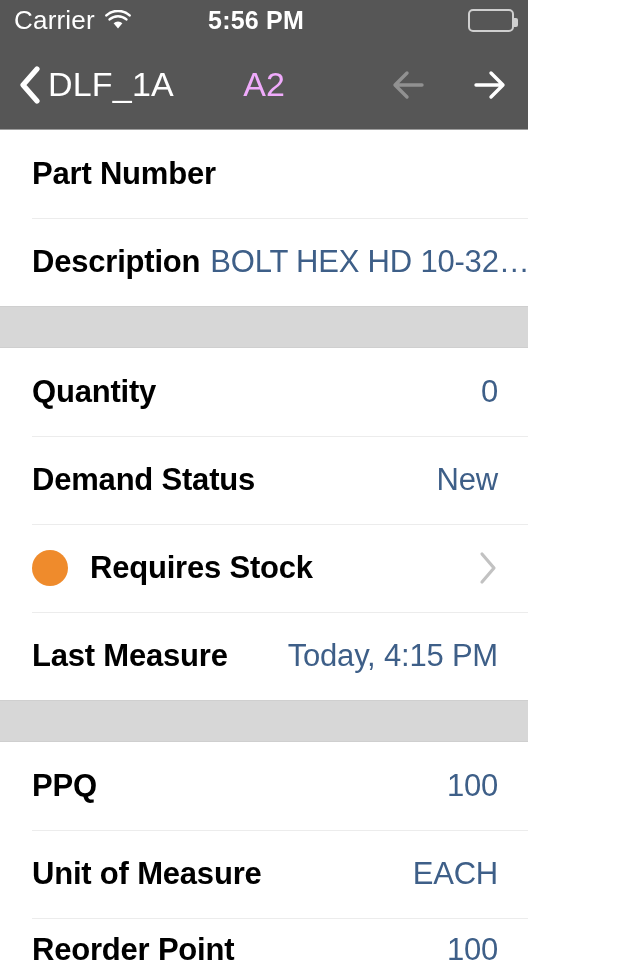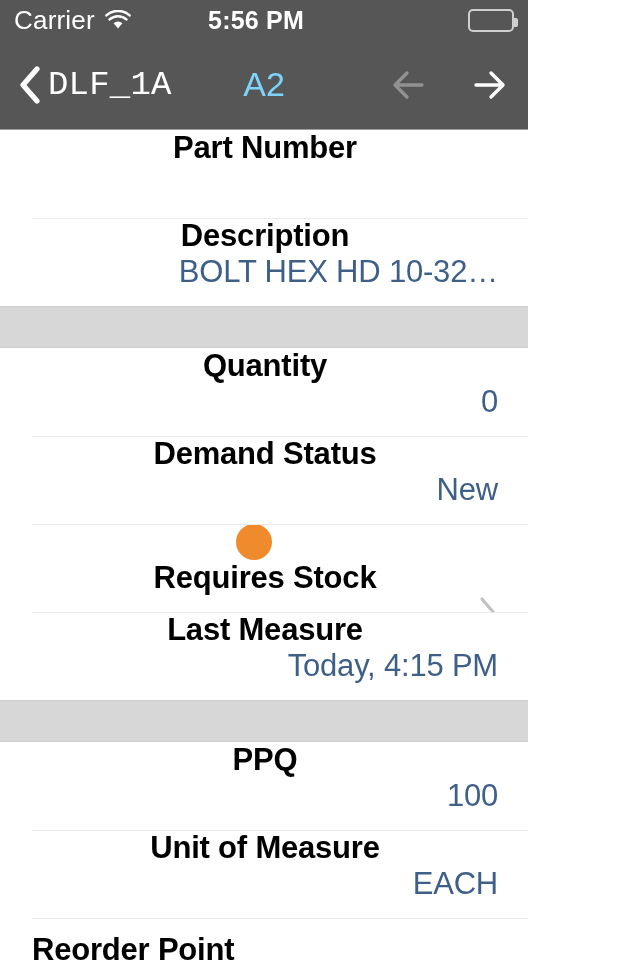--- a/index.html
+++ b/index.html
@@ -110,28 +110,27 @@
   }
   .back-chevron {
     display: block;
     width: 22px;
     height: 38px;
   }
   .nav-back-label {
     color: #ffffff;
     font-size: 34px;
     letter-spacing: 0.2px;
-    font-family: Liberation Mono, monospace;
   }
   .nav-title {
     position: absolute;
     left: 0;
     right: 0;
     text-align: center;
-    color: #7dd3fc;
+    color: #f0abfc;
     font-size: 34px;
     pointer-events: none;
   }
   .nav-right {
     margin-left: auto;
     display: flex;
     align-items: center;
     gap: 38px;
     z-index: 2;
   }
@@ -154,21 +153,20 @@
     box-sizing: border-box;
   }
   .row {
     position: relative;
     height: 88px;
     display: flex;
     align-items: center;
     padding: 0 30px 0 32px;
     box-sizing: border-box;
     background: #ffffff;
-    flex-direction: column;
   }
   .row + .row::before {
     content: "";
     position: absolute;
     left: 32px;
     right: 0;
     top: 0;
     height: 1px;
     background: #ececec;
   }

